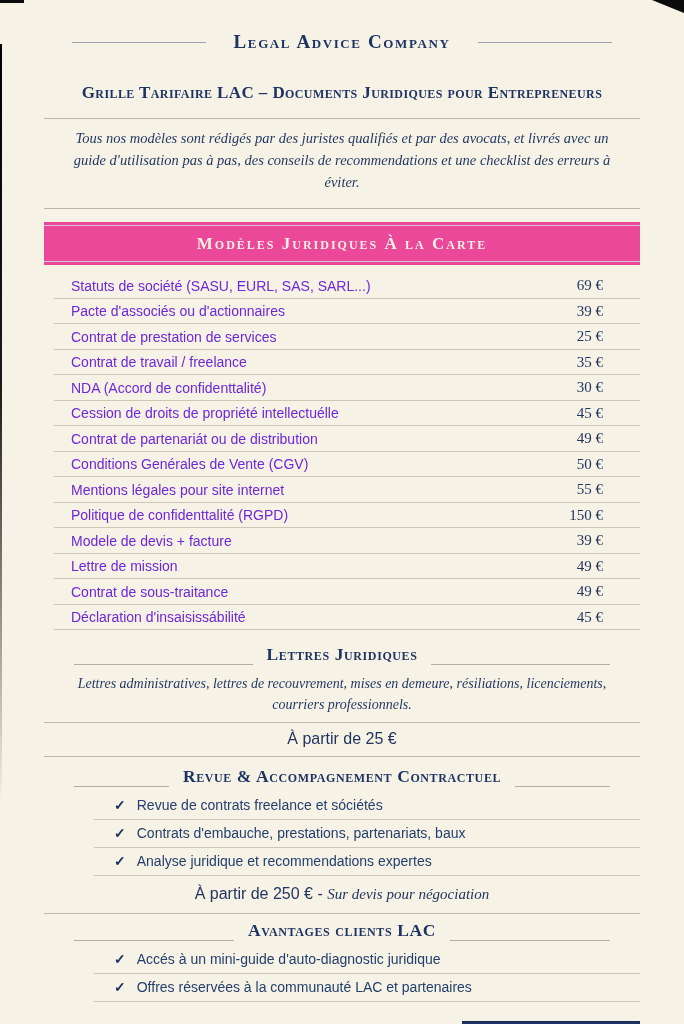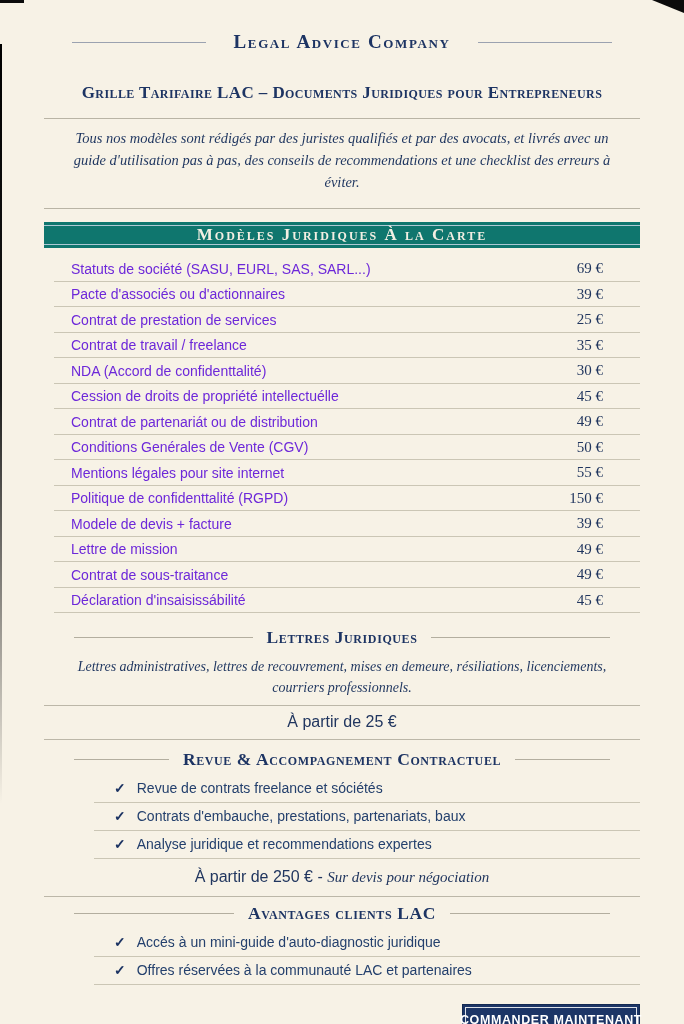--- a/index.html
+++ b/index.html
@@ -30,22 +30,22 @@
   .doc-title .bold { font-weight:800; }
   hr.full { border:none; border-top:1px solid #b9b4a5; margin-top:15px; }
   .intro {
     margin:9px auto 0; width:556px; text-align:center;
     font-family:"Liberation Serif", serif; font-style:italic;
     font-size:14.5px; line-height:1.5; color:#1e355f;
   }
 
   
   .banner {
-    margin-top:13px; height:26px; position:relative;
-    background:#0f766e; display:flex; align-items:center; justify-content:center;
+    margin-top:13px; height:43px; position:relative;
+    background:#ec4899; display:flex; align-items:center; justify-content:center;
   }
   .banner::before {
     content:""; position:absolute; left:0; right:0; top:3px; bottom:3px;
     border-top:1px solid rgba(213,223,239,.8);
     border-bottom:1px solid rgba(213,223,239,.8);
     pointer-events:none;
   }
   .banner-text {
     font-family:"Liberation Serif", serif; font-variant:small-caps;
     font-size:17px; font-weight:700; letter-spacing:2px; color:#f3efe3;
@@ -54,21 +54,21 @@
   
   .price-table { margin:8px 0 0 10px; }
   .trow {
     height:25.5px; display:flex; align-items:center; justify-content:space-between;
     border-bottom:1px solid #cbc6b5; padding:0 37px 0 17px;
   }
   .tlabel { font-size:14px; color:#6d28d9; }
   .tprice { font-size:15px; color:#21365f; white-space:nowrap;font-family:Liberation Serif, serif; }
 
   
-  .rule-heading { display:flex; align-items:center; gap:14px; padding:0 30px; margin-top:14px; }
+  .rule-heading { display:flex; align-items:flex-end; gap:14px; padding:0 30px; margin-top:14px; }
   .rule-heading .side { flex:1; height:1px; background:#b3ae9f; }
   .rule-heading h2 {
     font-family:"Liberation Serif", serif; font-variant:small-caps;
     font-size:17.5px; font-weight:700; letter-spacing:.6px; color:#1d3463; white-space:nowrap;
   }
   .section-desc {
     margin:8px auto 0; width:548px; text-align:center;
     font-family:"Liberation Serif", serif; font-style:italic;
     font-size:14px; line-height:1.5; color:#1e355f;
   }

